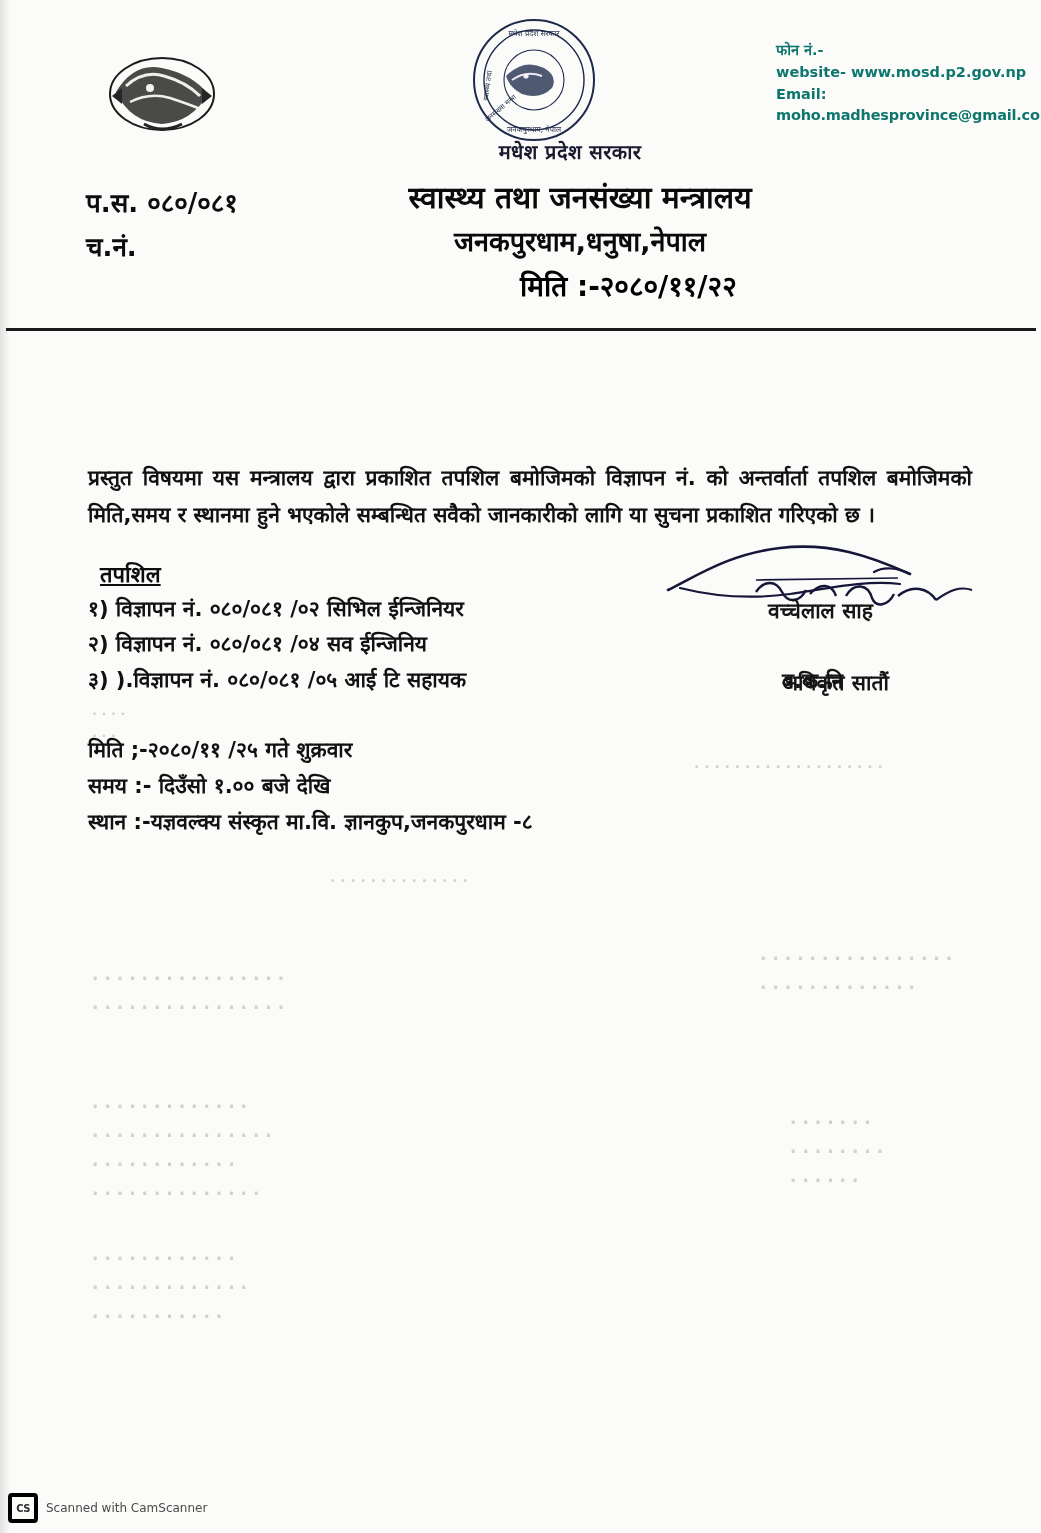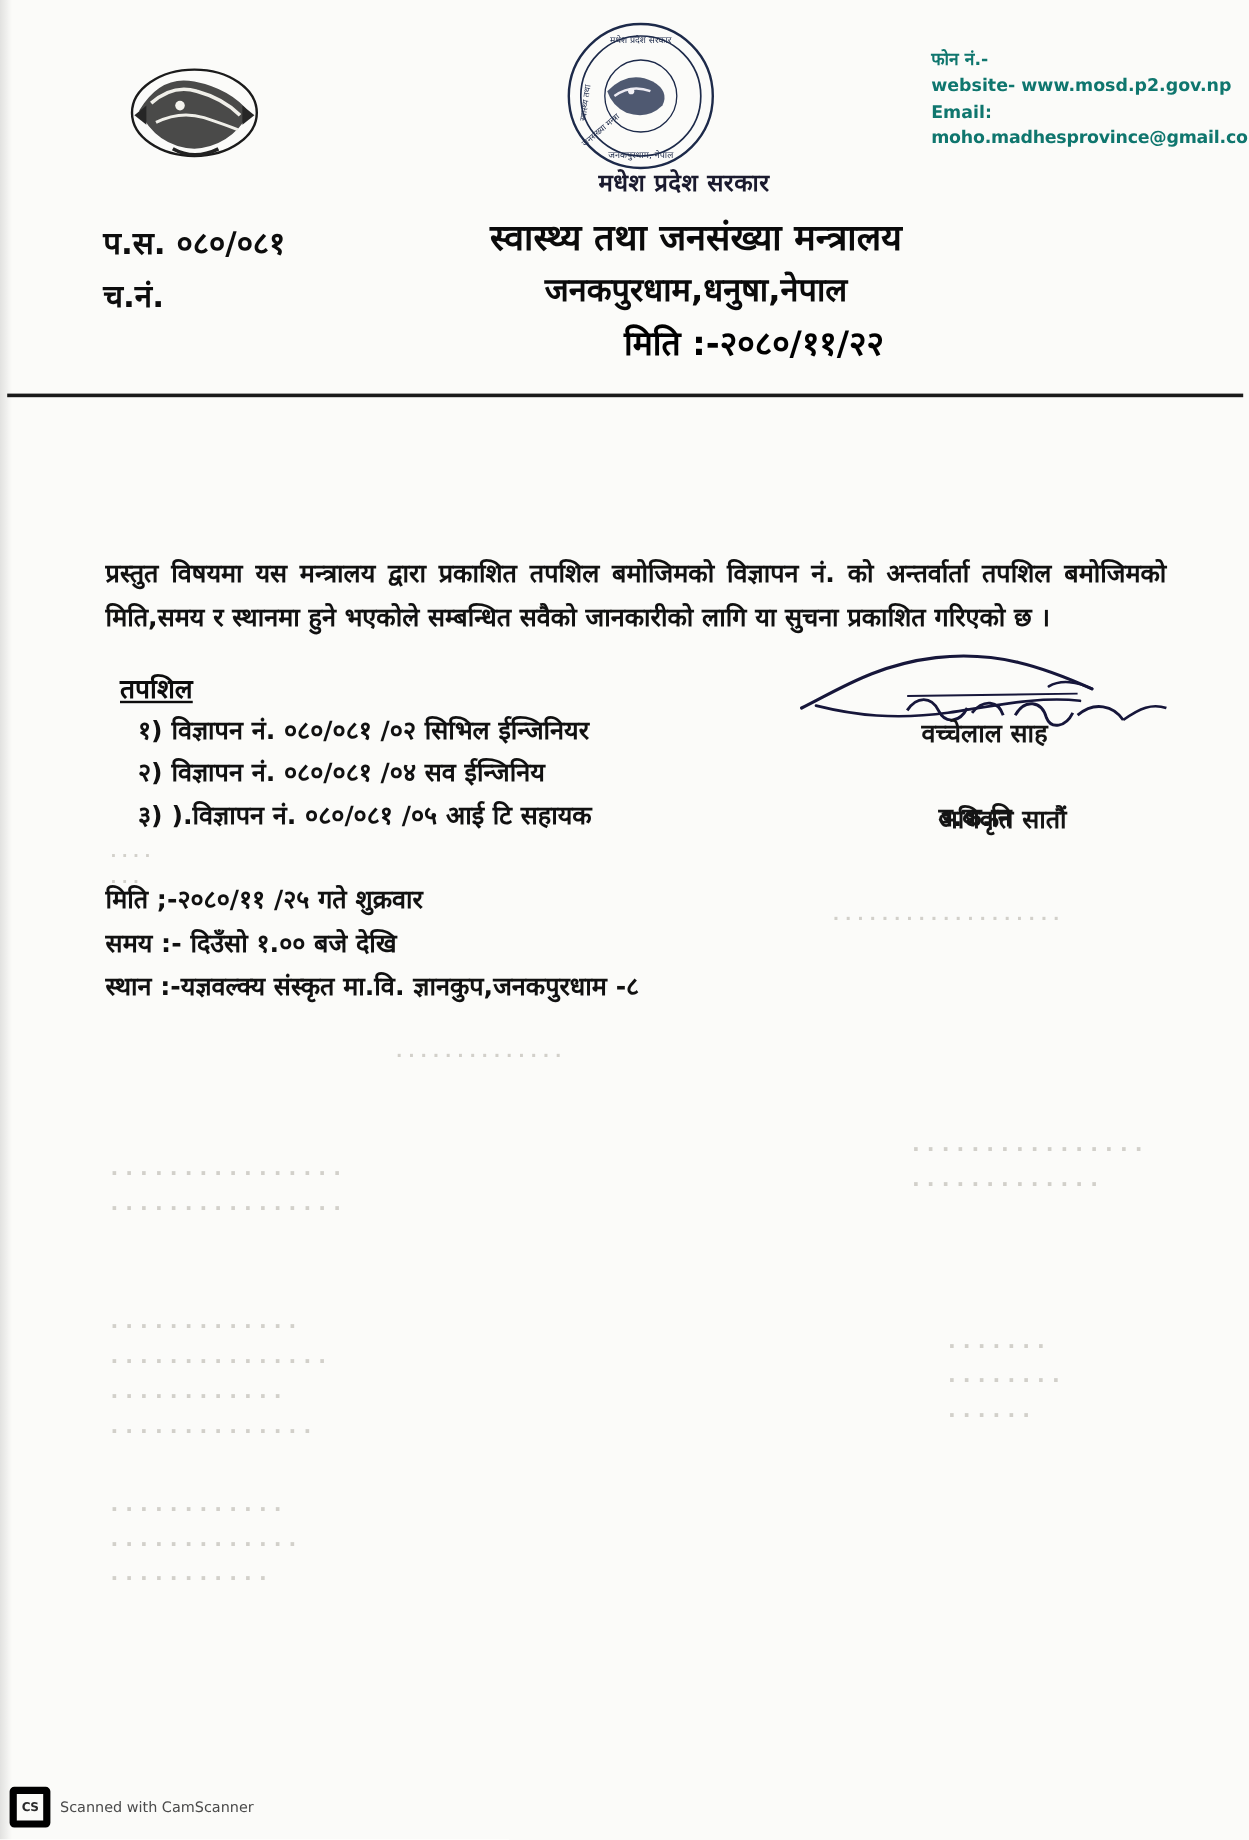--- a/index.html
+++ b/index.html
@@ -158,21 +158,21 @@
   .tapshil-list {
     position: absolute;
     left: 88px;
     top: 592px;
     width: 620px;
     font-size: 21px;
     line-height: 1.68;
     font-weight: bold;
     color: #111;
   }
-  .tapshil-list div { white-space: nowrap; margin-left: 27px; }
+  .tapshil-list div { white-space: nowrap; }
 
   .details-block {
     position: absolute;
     left: 88px;
     top: 732px;
     width: 640px;
     font-size: 21px;
     line-height: 1.72;
     font-weight: bold;
     color: #111;
@@ -237,21 +237,21 @@
     position: absolute;
     left: 8px;
     bottom: 10px;
     display: flex;
     align-items: center;
     gap: 8px;
   }
   .cs-logo {
     width: 22px;
     height: 22px;
-    border: 6px solid #000000;
+    border: 4px solid #000000;
     border-radius: 4px;
     color: #2b2b2b;
     font-size: 10px;
     font-weight: bold;
     display: flex;
     align-items: center;
     justify-content: center;
     letter-spacing: -0.5px;
   }
   .cs-text {

